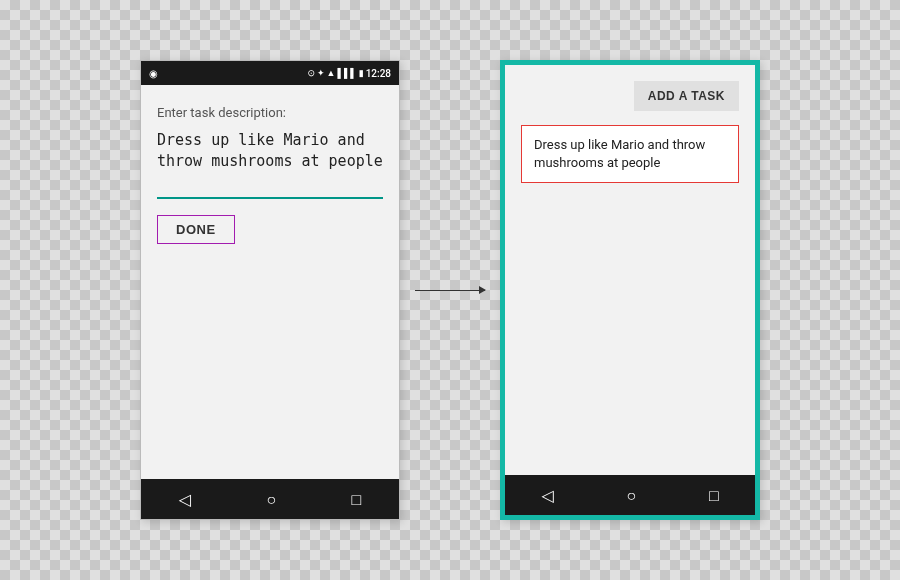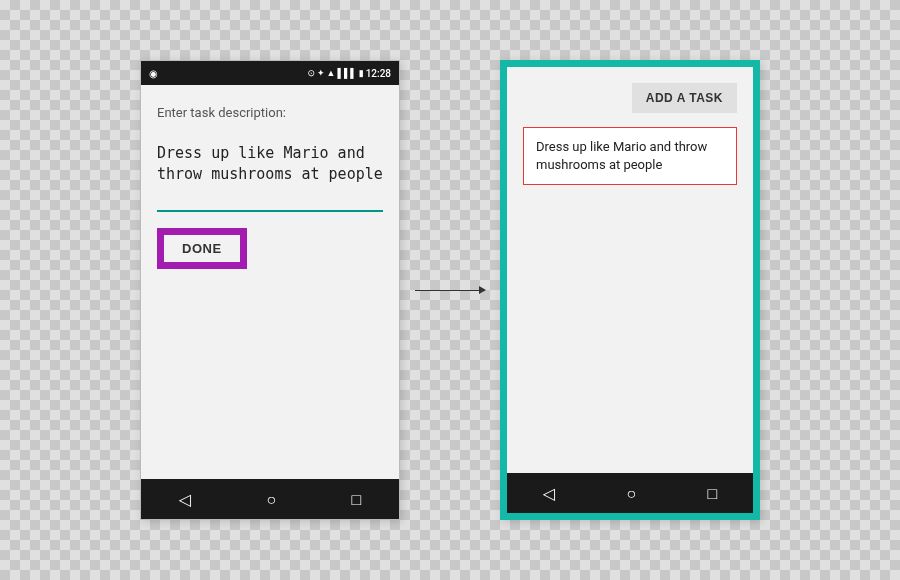--- a/index.html
+++ b/index.html
@@ -78,21 +78,21 @@
     .phone-content {
       flex: 1;
       padding: 20px 16px;
       display: flex;
       flex-direction: column;
     }
 
     .label-text {
       font-size: 13px;
       color: #555;
-      margin-bottom: 23px;
+      margin-bottom: 10px;
     }
 
     .task-text-area {
       font-size: 15px;
       color: #222;
       line-height: 1.4;
       border: none;
       background: transparent;
       outline: none;
       resize: none;
@@ -101,21 +101,21 @@
     }
 
     .underline {
       height: 2px;
       background: #009688;
       width: 100%;
       margin-bottom: 16px;
     }
 
     .done-btn {
-      border: 7px solid #a21caf;
+      border: 1px solid #a21caf;
       background: transparent;
       color: #333;
       font-size: 13px;
       font-weight: 600;
       padding: 6px 18px;
       cursor: pointer;
       letter-spacing: 0.5px;
       align-self: flex-start;
     }
 
@@ -161,21 +161,21 @@
       border-left: 7px solid #333;
       border-top: 4px solid transparent;
       border-bottom: 4px solid transparent;
     }
 
     
     .phone-result {
       width: 260px;
       height: 460px;
       background: #f2f2f2;
-      border: 7px solid #14b8a6;
+      border: 5px solid #14b8a6;
       display: flex;
       flex-direction: column;
       position: relative;
       box-shadow: 2px 2px 8px rgba(0,0,0,0.15);
     }
 
     .phone-result-content {
       flex: 1;
       padding: 16px;
       display: flex;

